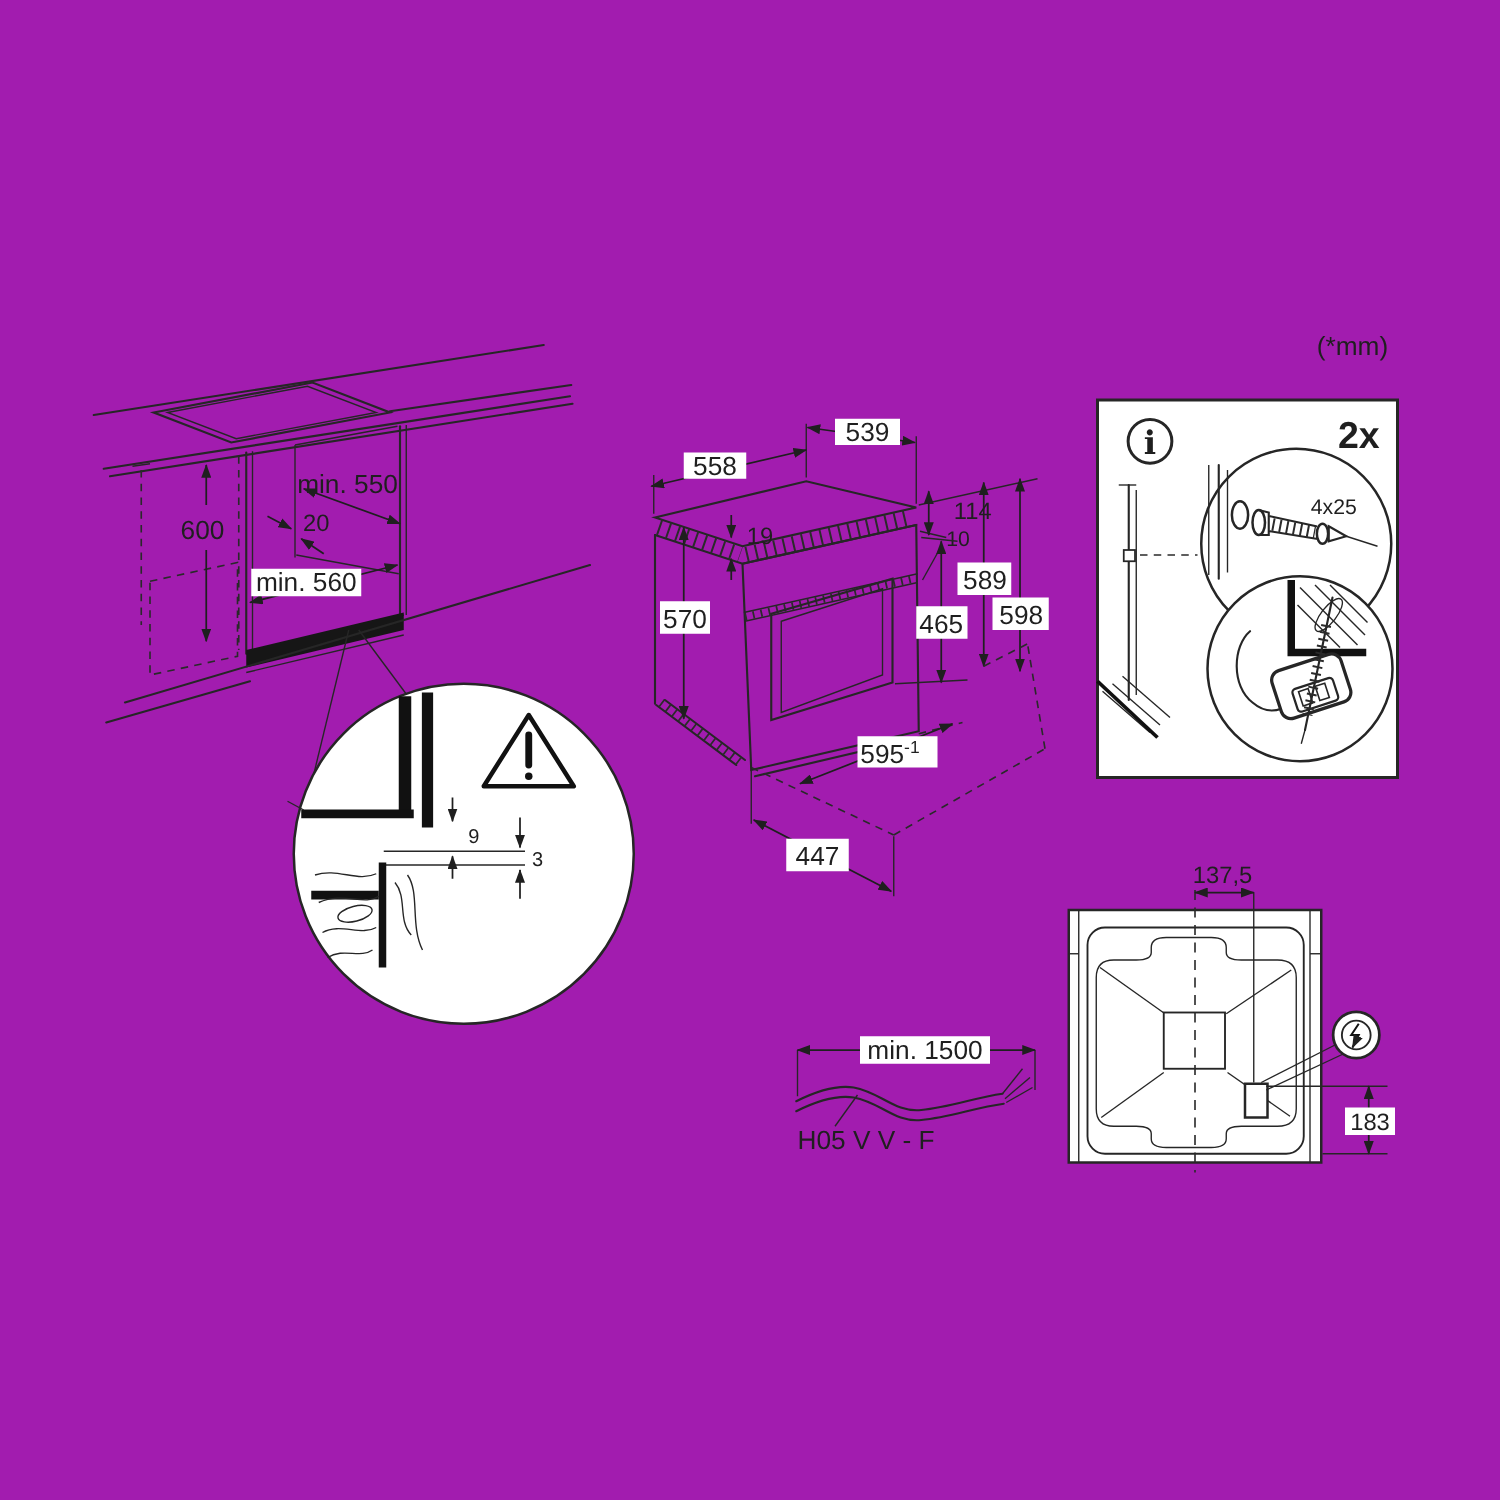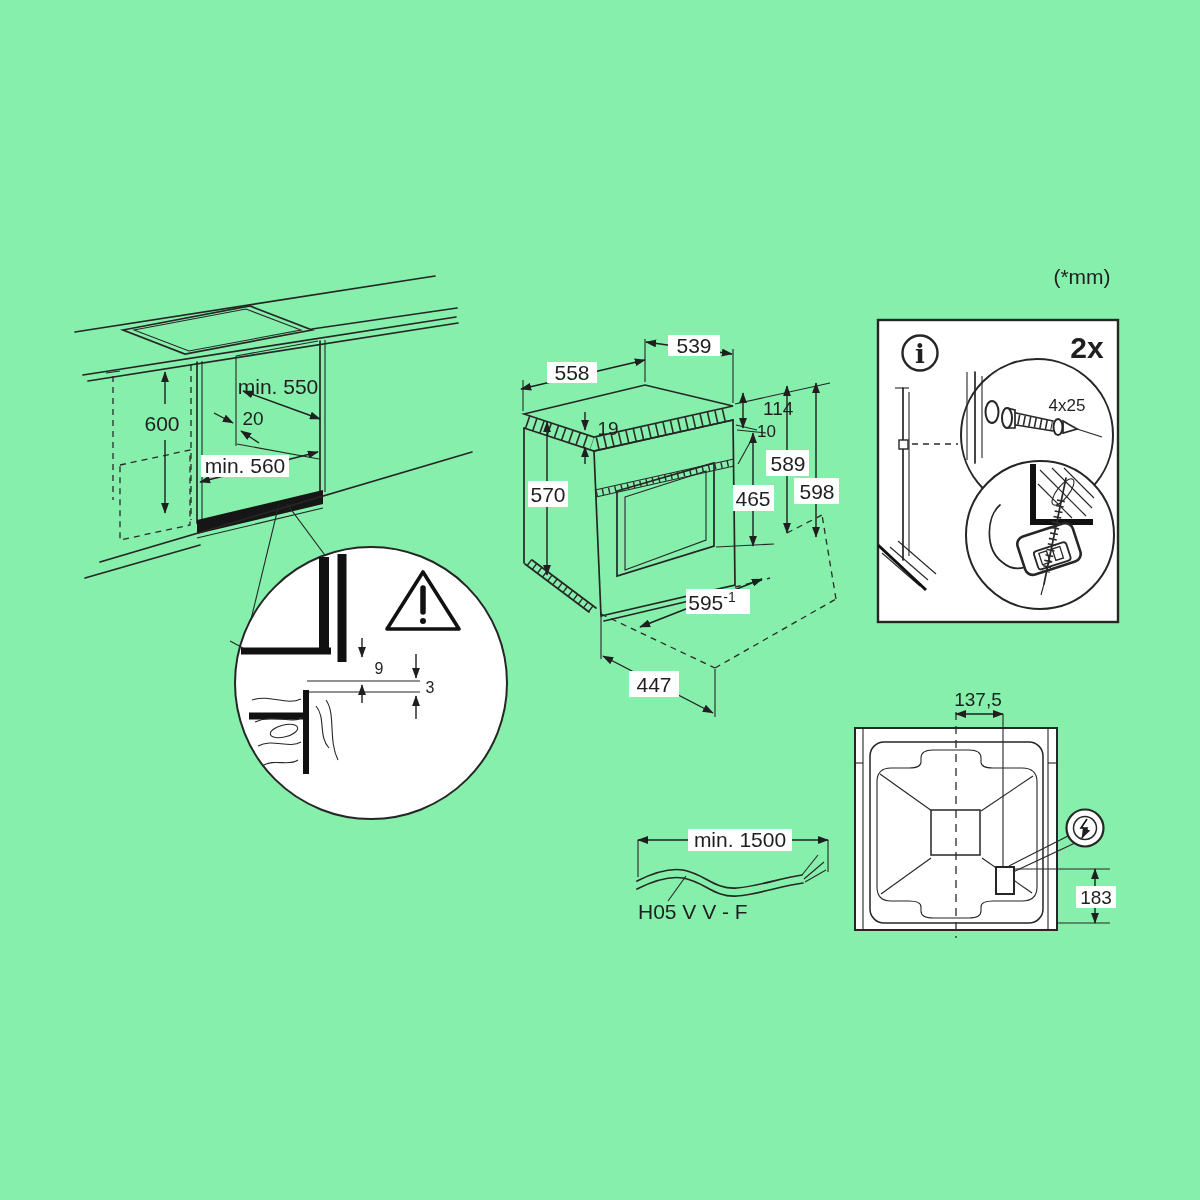--- a/index.html
+++ b/index.html
@@ -1,16 +1,16 @@
 <!DOCTYPE html>
 <html><head>
 <meta charset="utf-8">
 <style>
   html,body{margin:0;padding:0;background:#fff;}
-  .canvas{position:relative;width:1200px;height:1200px;background:#86efac;overflow:hidden;}
+  .canvas{position:relative;width:1200px;height:1200px;background:#a21caf;overflow:hidden;}
   svg{position:absolute;left:0;top:0;}
   text{font-family:"Liberation Sans", sans-serif;fill:#1f1f1f;}
   .ln{stroke:#262626;stroke-width:1.7;fill:none;stroke-linecap:round;}
   .thin{stroke:#262626;stroke-width:1.1;fill:none;}
   .dim{stroke:#1f1f1f;stroke-width:1.4;fill:none;}
   .dash{stroke:#2a2a2a;stroke-width:1.3;fill:none;stroke-dasharray:6 5;}
   .thick{stroke:#111;fill:none;}
   .hatch{stroke:#2b2b2b;fill:none;}
   .wbg{fill:#ffffff;}
   .t21{font-size:21px;}

